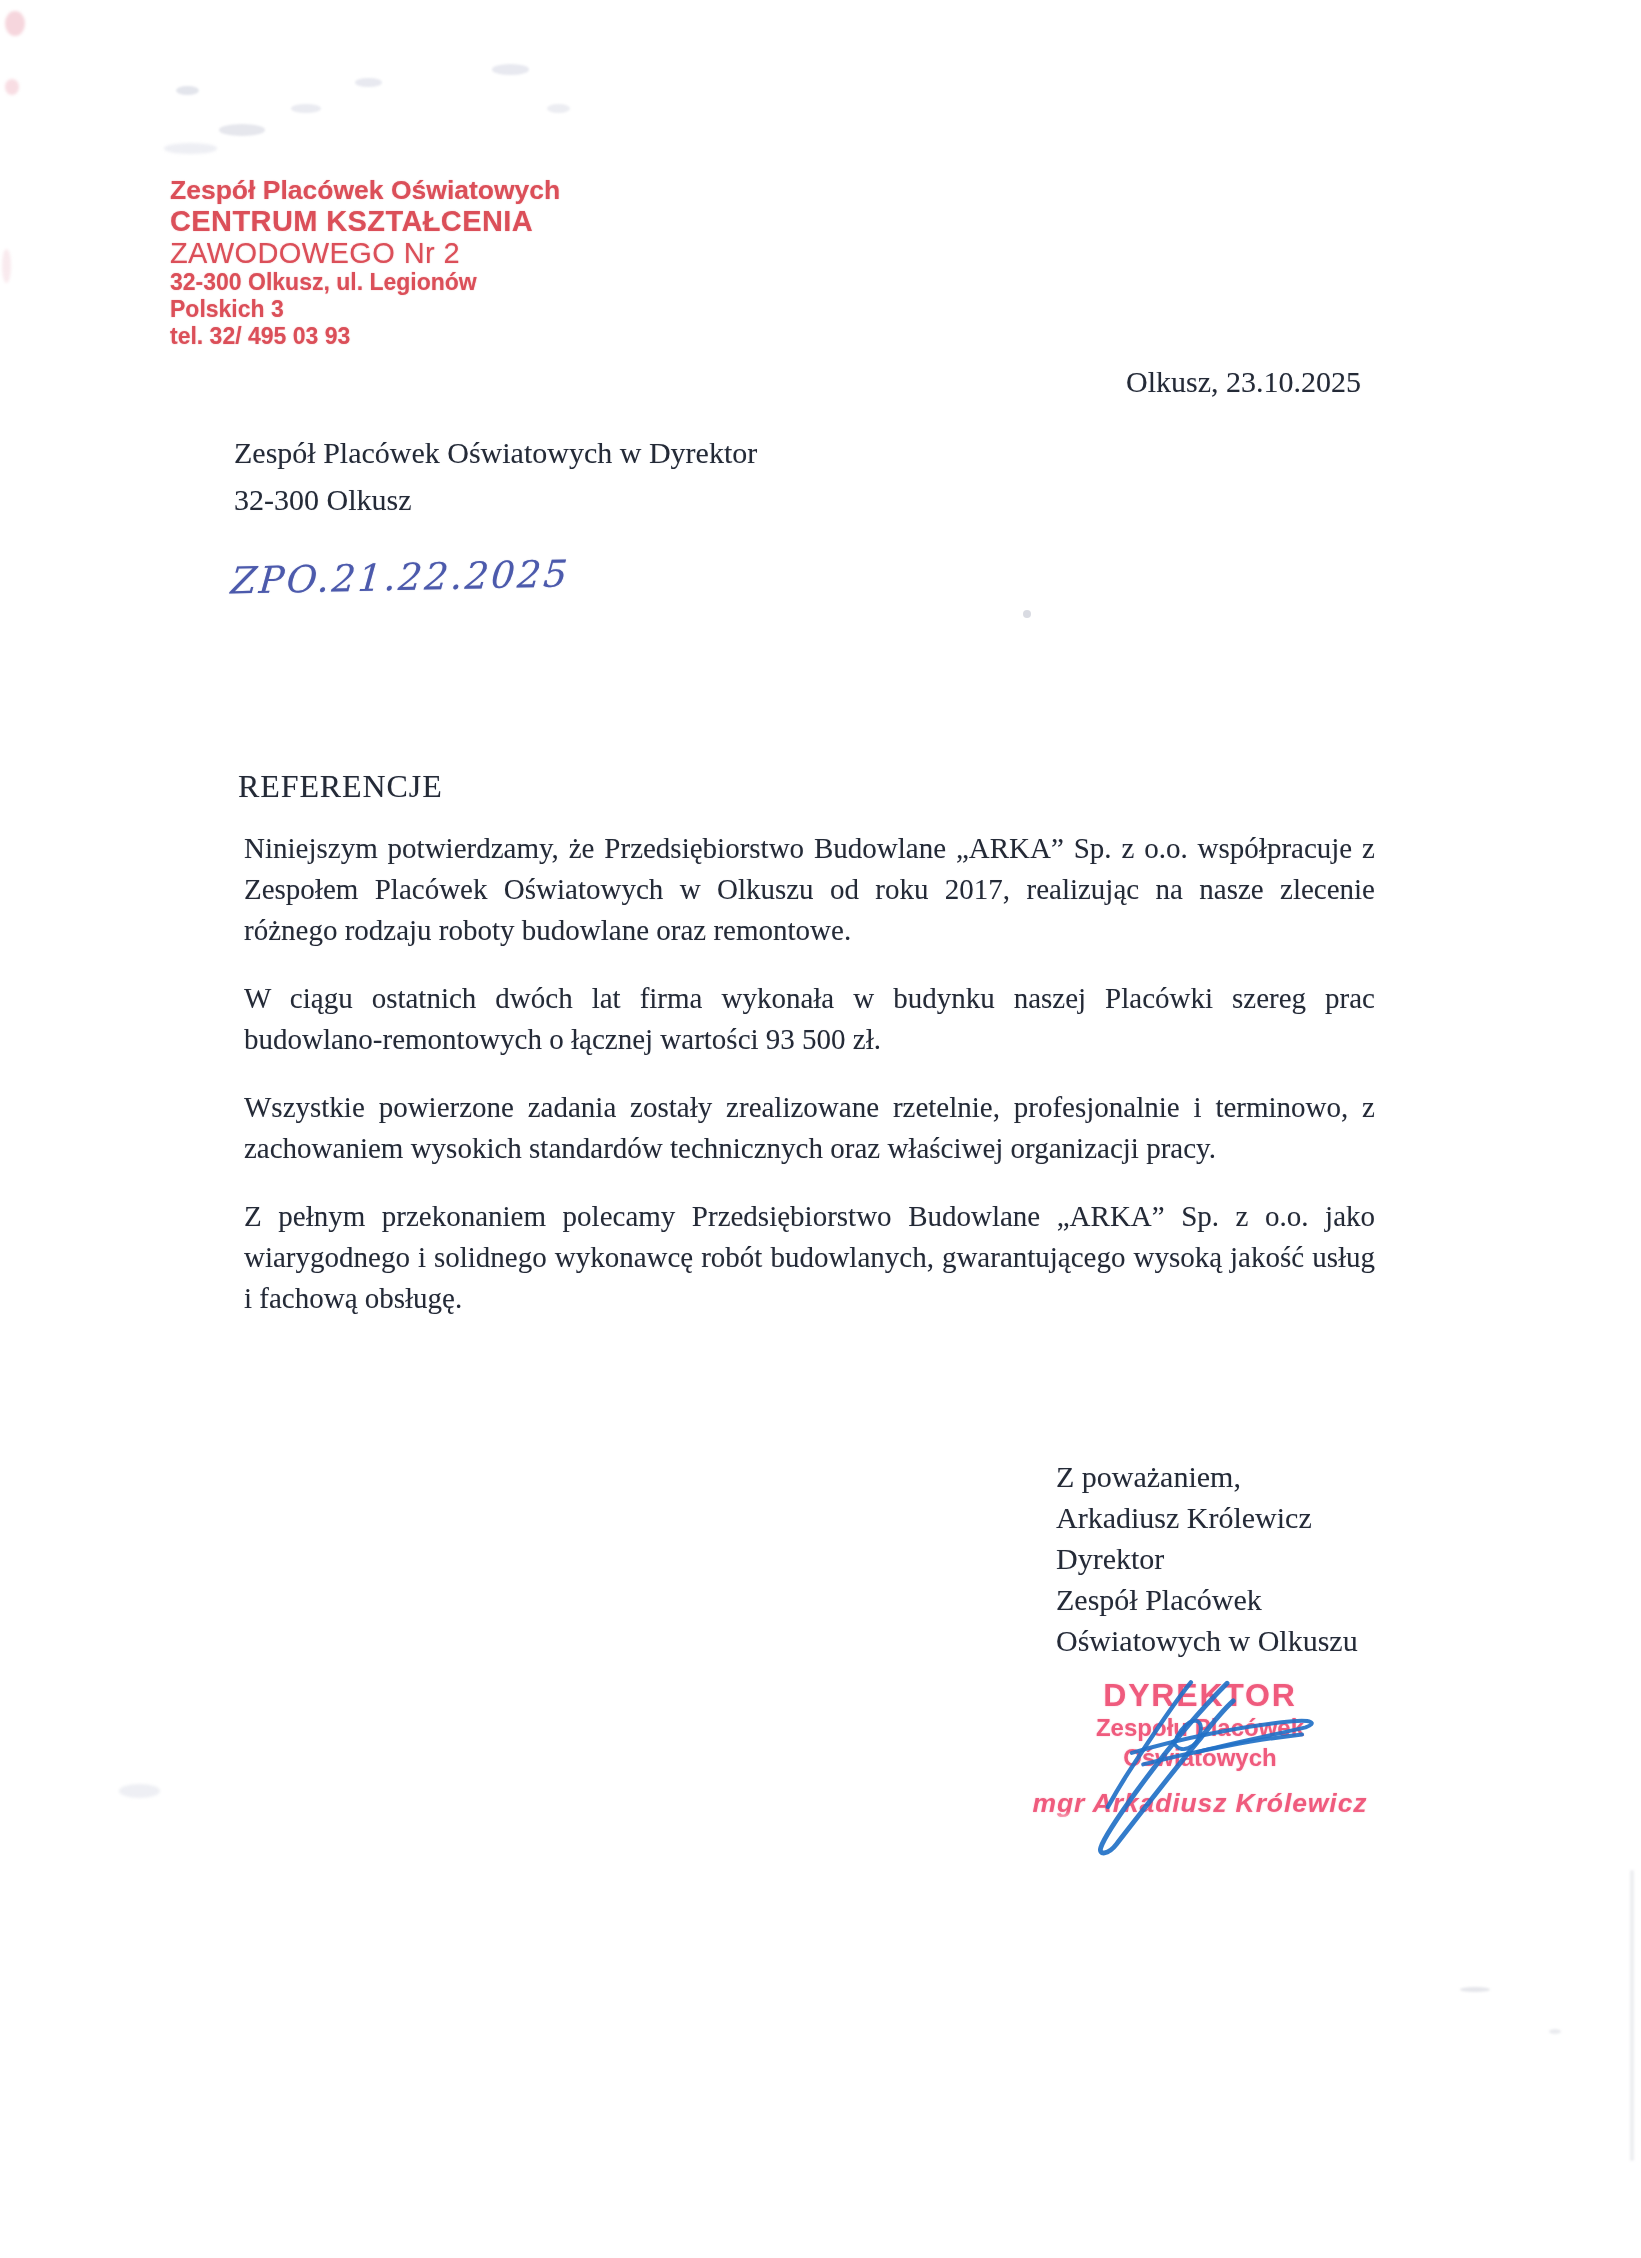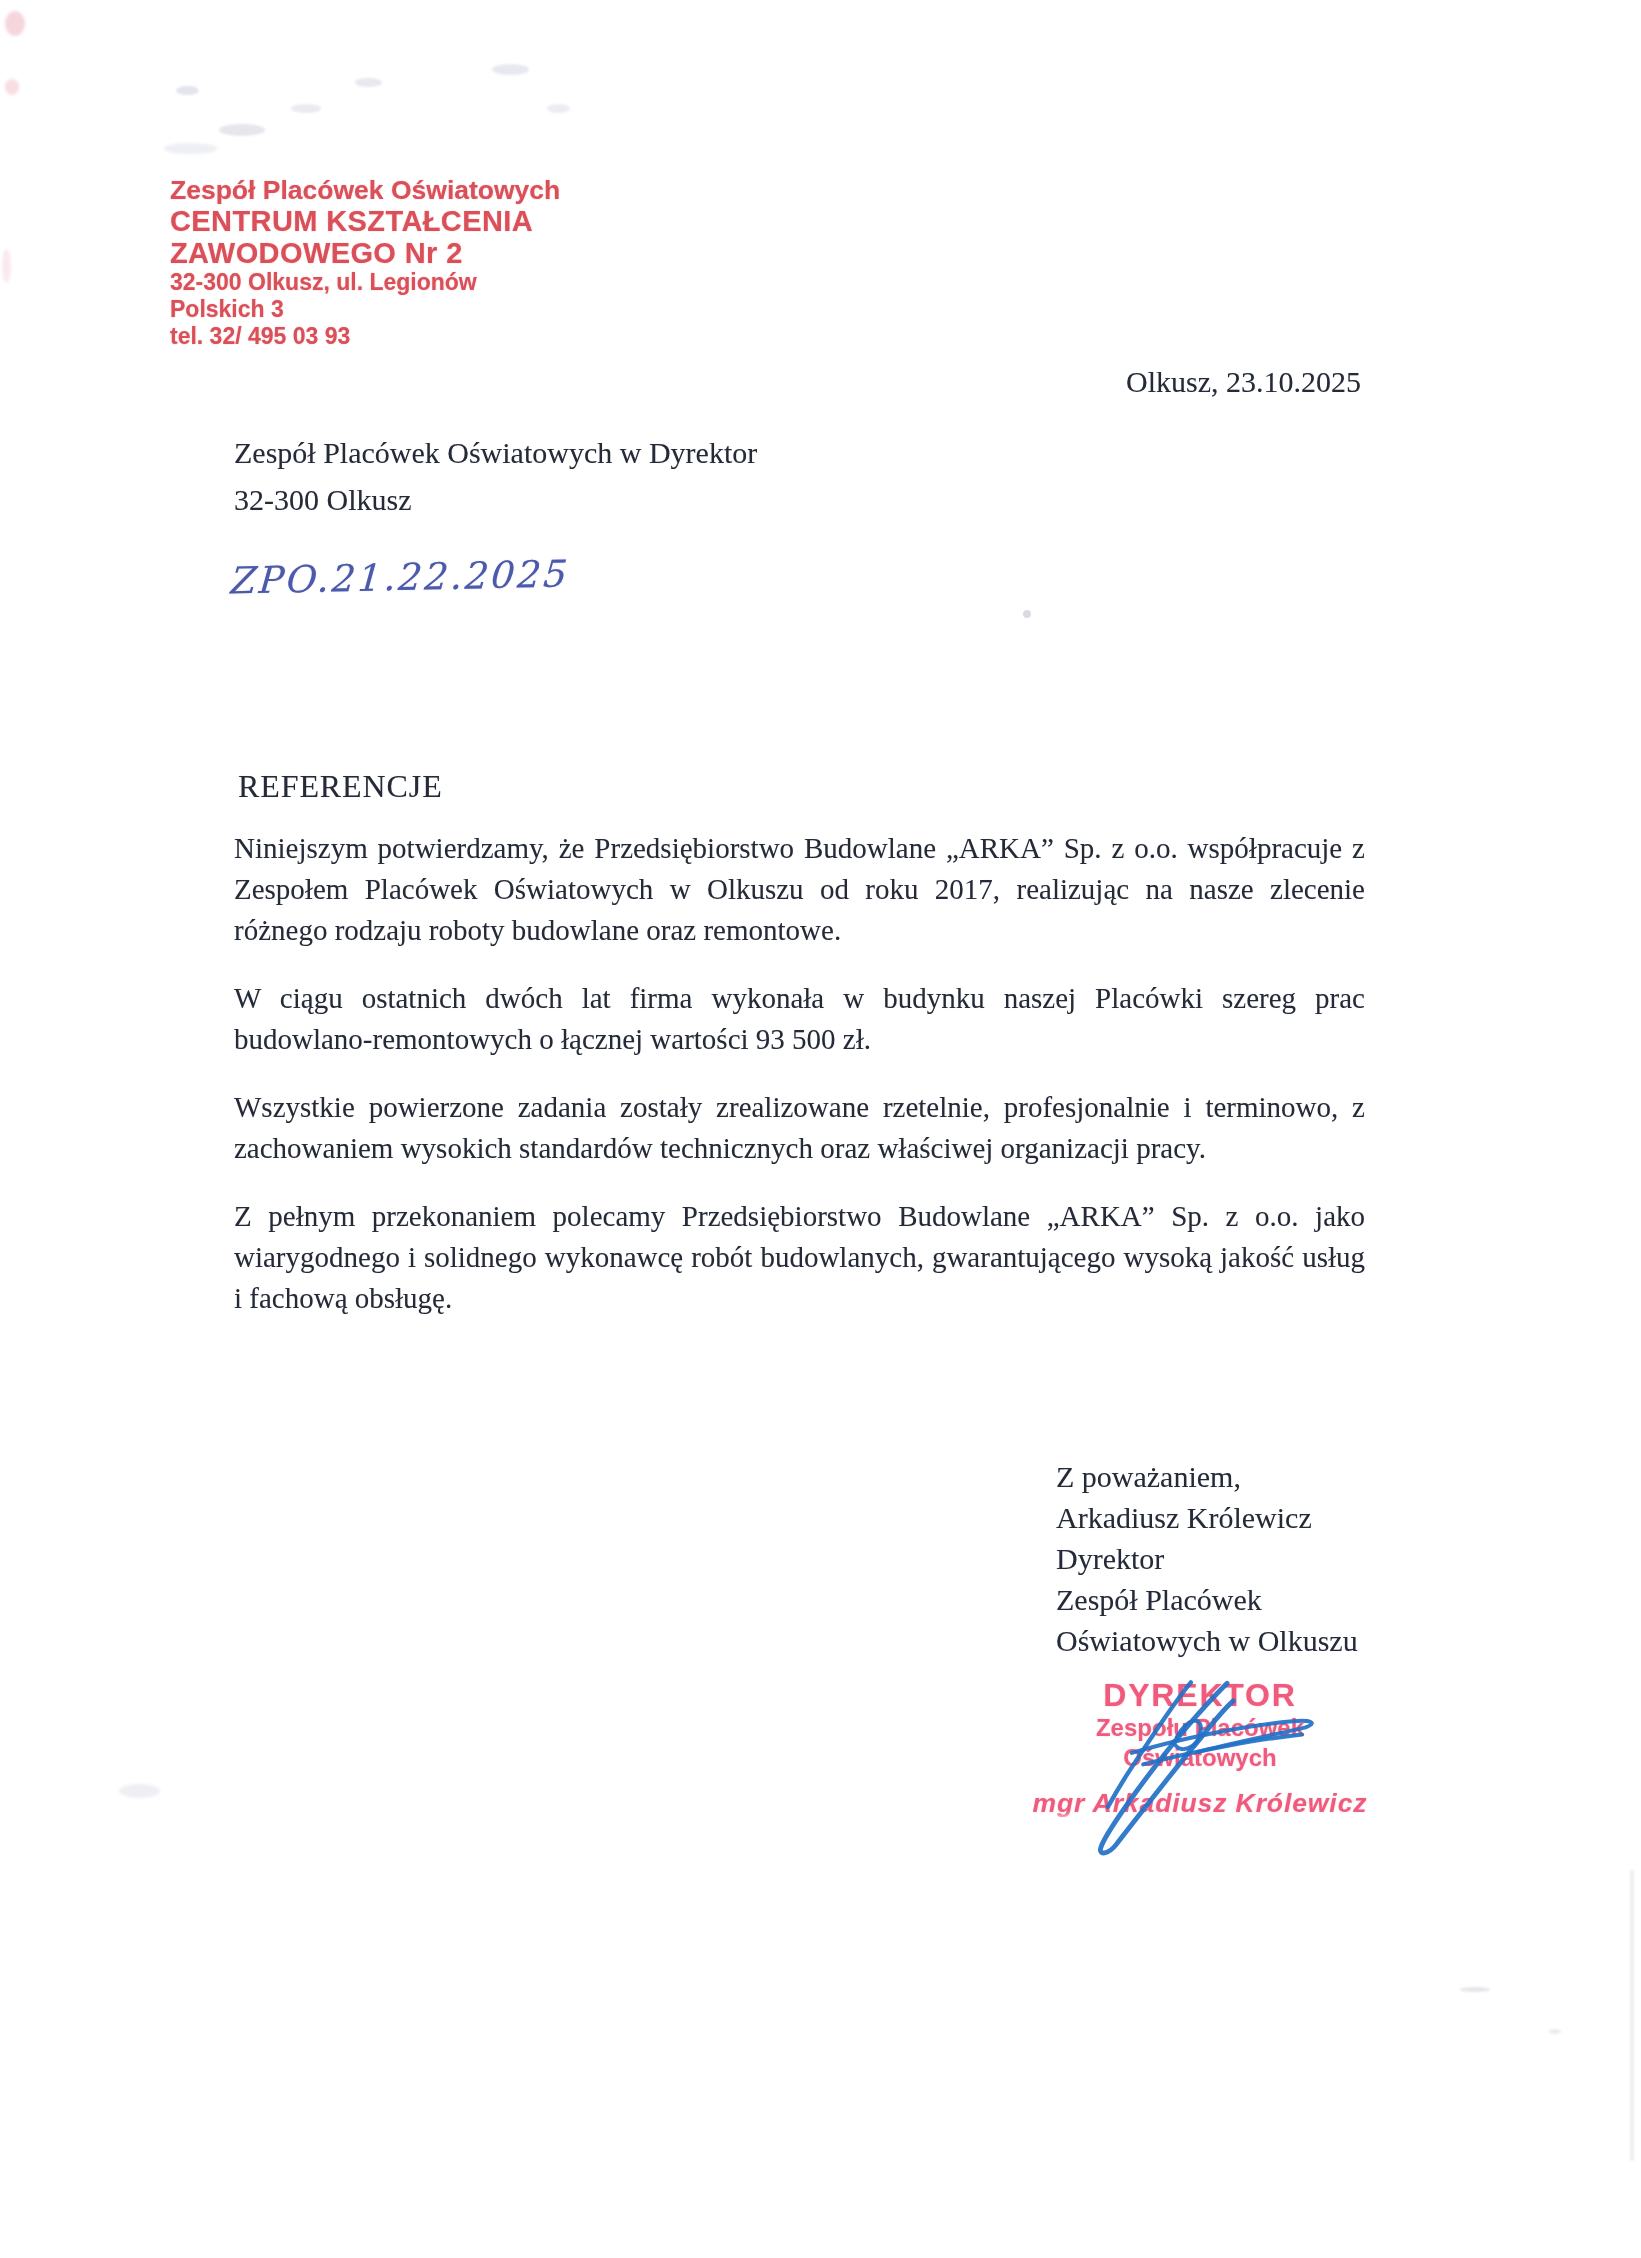--- a/index.html
+++ b/index.html
@@ -17,21 +17,21 @@
   .stamp-top{
     position:absolute;left:170px;top:175px;width:392px;
     text-align:left;
     font-family:"Liberation Sans", sans-serif;
     color:var(--stamp-top-color,#d9454f);
     text-shadow:0 0 1.3px rgba(217,69,79,.5);
     opacity:.94;
   }
   .stamp-top .l1{font-size:26.5px;font-weight:700;line-height:30px;}
   .stamp-top .l2{font-size:29px;font-weight:700;line-height:32px;letter-spacing:0.4px;}
-  .stamp-top .l3{font-size:29px;font-weight:700;line-height:32px;letter-spacing:0.4px;}
+  .stamp-top .l3{font-size:29px;font-weight:400;line-height:32px;letter-spacing:0.4px;}
   .stamp-top .l4{font-size:23px;font-weight:600;line-height:27px;}
   .stamp-top .l5{font-size:23px;font-weight:600;line-height:26.5px;}
   
   .dateline{
     position:absolute;left:1126px;top:365px;width:240px;
     font-size:30px;text-align:left;white-space:nowrap;
     text-shadow:0 0 0.9px rgba(60,70,120,.25);
   }
   
   .recipient{
@@ -49,21 +49,21 @@
     text-shadow:0 0 0.9px rgba(76,90,172,.5);
   }
   
   .title{
     position:absolute;left:234px;top:764px;width:1131px;margin:4px;
     font-size:32px;font-weight:400;letter-spacing:0.9px;
     text-shadow:0 0 0.9px rgba(60,70,120,.3);
   }
   
   .body-text{
-    position:absolute;left:234px;top:828px;width:1131px;
+    position:absolute;left:244px;top:828px;width:1131px;
     font-size:29px;line-height:41px;text-align:justify;
     text-shadow:0 0 0.9px rgba(60,70,120,.22);
   }
   .body-text p{margin:0 0 27px 0;}
   
   .closing{
     position:absolute;left:1056px;top:1456px;
     font-size:30px;line-height:41px;
     text-shadow:0 0 0.9px rgba(60,70,120,.22);
   }

